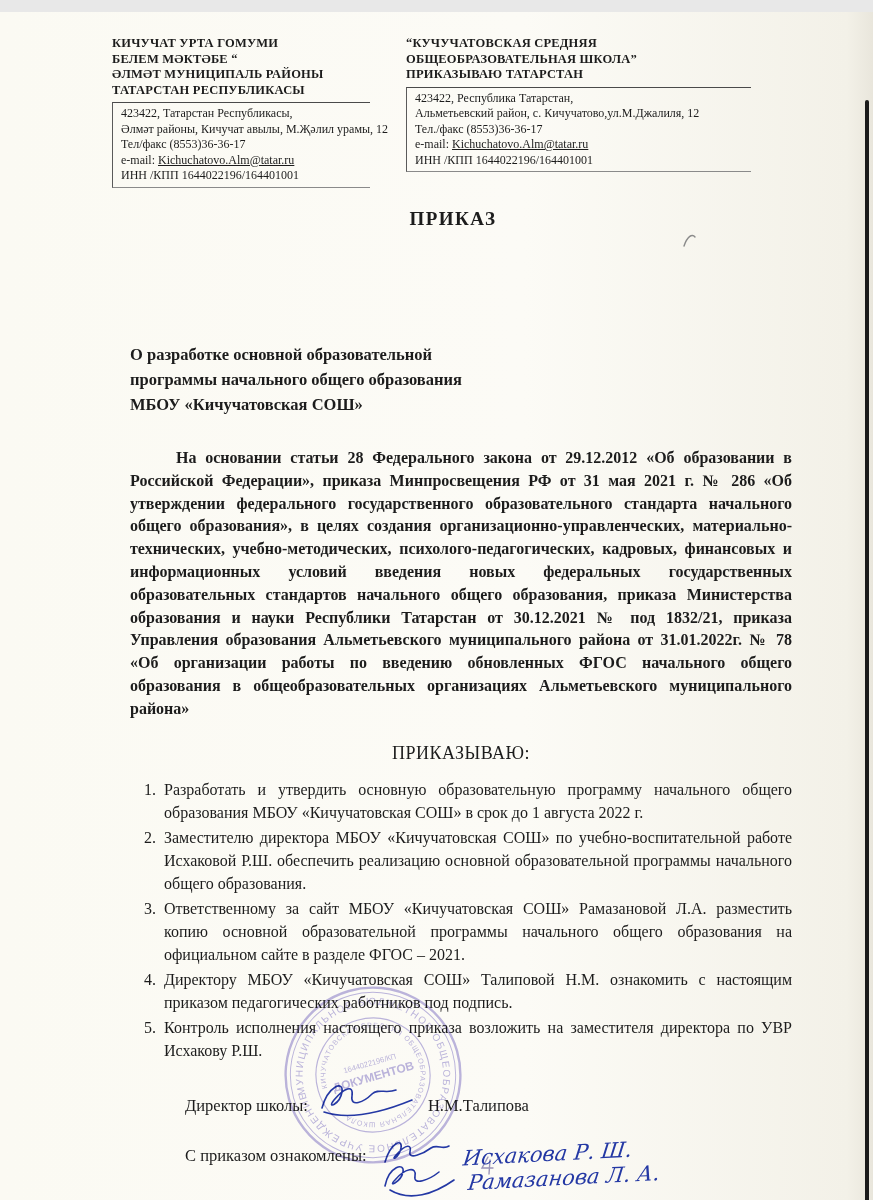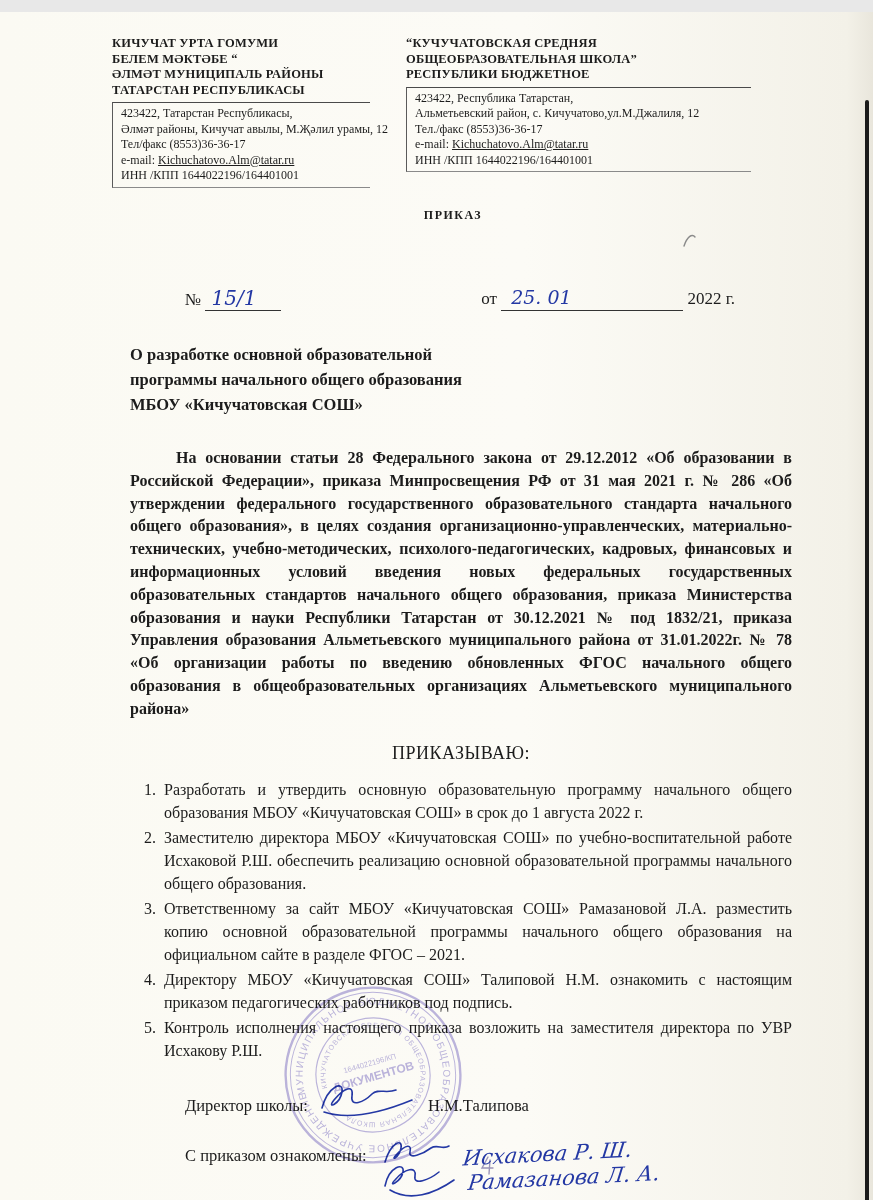--- a/index.html
+++ b/index.html
@@ -16,21 +16,21 @@
   .org div{white-space:nowrap;}
   .addr{
     margin-top:4px;border-top:1.5px solid #4a4a4a;border-left:1px solid #5a5a5a;
     border-bottom:1px solid #8a8a8a;padding:3px 0 3px 8px;
     font-size:12px;line-height:15.5px;
   }
   .addr div{white-space:nowrap;}
   .email{text-decoration:underline;}
   
   .title{position:absolute;top:196px;left:115px;width:676px;text-align:center;
-    font-weight:bold;font-size:12px;letter-spacing:1.5px;}
+    font-weight:bold;font-size:19px;letter-spacing:1.5px;}
   .order-row{position:absolute;top:274px;left:185px;right:138px;display:flex;
     justify-content:space-between;align-items:flex-end;font-size:17px;}
   .hand{font-style:italic;color:#2438a4;font-family:"DejaVu Serif",serif;}
   .no-blank{display:inline-block;min-width:66px;border-bottom:1.2px solid #333;
     font-size:20px;padding:0 4px 0 6px;transform-origin:left bottom;}
   .date-blank{display:inline-block;min-width:168px;border-bottom:1.2px solid #333;
     font-size:19px;padding:0 4px 1px 10px;}
   
   .flow{position:absolute;top:330px;left:130px;width:662px;z-index:2;}
   .subject{font-weight:bold;font-size:16.5px;line-height:25px;}
@@ -77,45 +77,34 @@
         <div>Әлмәт районы, Кичучат авылы, М.Җәлил урамы, 12</div>
         <div>Тел/факс (8553)36-36-17</div>
         <div><span>e-mail: </span><span class="email">Kichuchatovo.Alm@tatar.ru</span></div>
         <div>ИНН /КПП 1644022196/164401001</div>
       </div>
     </div>
     <div class="hcol-right">
       <div class="org">
         <div>“КУЧУЧАТОВСКАЯ  СРЕДНЯЯ</div>
         <div>ОБЩЕОБРАЗОВАТЕЛЬНАЯ  ШКОЛА”</div>
-        <div>РЕСПУБЛИКИ БЮДЖЕТНОЕ</div>
+        <div>ПРИКАЗЫВАЮ ТАТАРСТАН</div>
       </div>
       <div class="addr">
         <div>423422, Республика Татарстан,</div>
         <div>Альметьевский район, с. Кичучатово,ул.М.Джалиля, 12</div>
         <div>Тел./факс (8553)36-36-17</div>
         <div><span>e-mail: </span><span class="email">Kichuchatovo.Alm@tatar.ru</span></div>
         <div>ИНН /КПП 1644022196/164401001</div>
       </div>
     </div>
   </div>
 
   <div class="title">ПРИКАЗ</div>
 
-  <div class="order-row">
-    <div>
-      <span>№</span>
-      <span class="no-blank"><span class="hand">15/1</span></span>
-    </div>
-    <div>
-      <span>от</span>
-      <span class="date-blank"><span class="hand">25. 01</span></span>
-      <span>2022 г.</span>
-    </div>
-  </div>
 
   <div class="flow">
     <div class="subject">
       <div>О разработке основной образовательной</div>
       <div>программы начального общего образования</div>
       <div>МБОУ «Кичучатовская СОШ»</div>
     </div>
 
     <p class="body-par">На основании  статьи  28 Федерального закона от 29.12.2012 «Об образовании в Российской Федерации», приказа  Минпросвещения РФ от 31 мая 2021 г. № 286 «Об утверждении федерального государственного образовательного стандарта начального общего образования»,  в целях создания организационно-управленческих, материально-технических, учебно-методических, психолого-педагогических, кадровых, финансовых и информационных условий введения новых федеральных государственных образовательных стандартов начального общего образования, приказа Министерства образования и науки Республики Татарстан от 30.12.2021 № под 1832/21, приказа Управления образования Альметьевского муниципального района от 31.01.2022г. № 78 «Об организации работы по введению обновленных ФГОС начального общего образования в общеобразовательных организациях Альметьевского муниципального района»</p>
 

